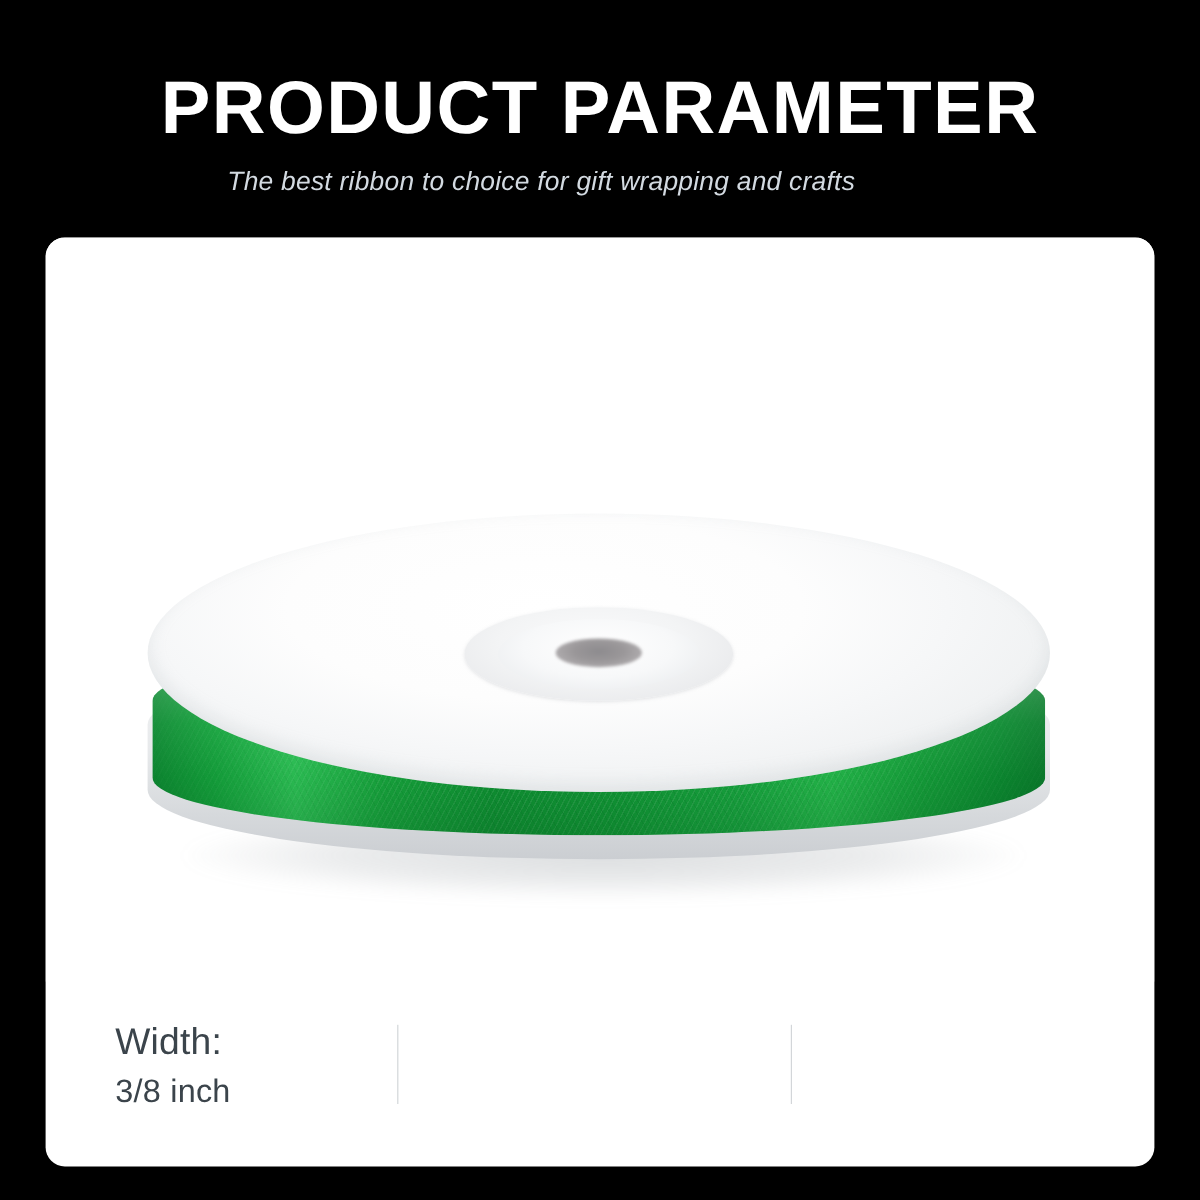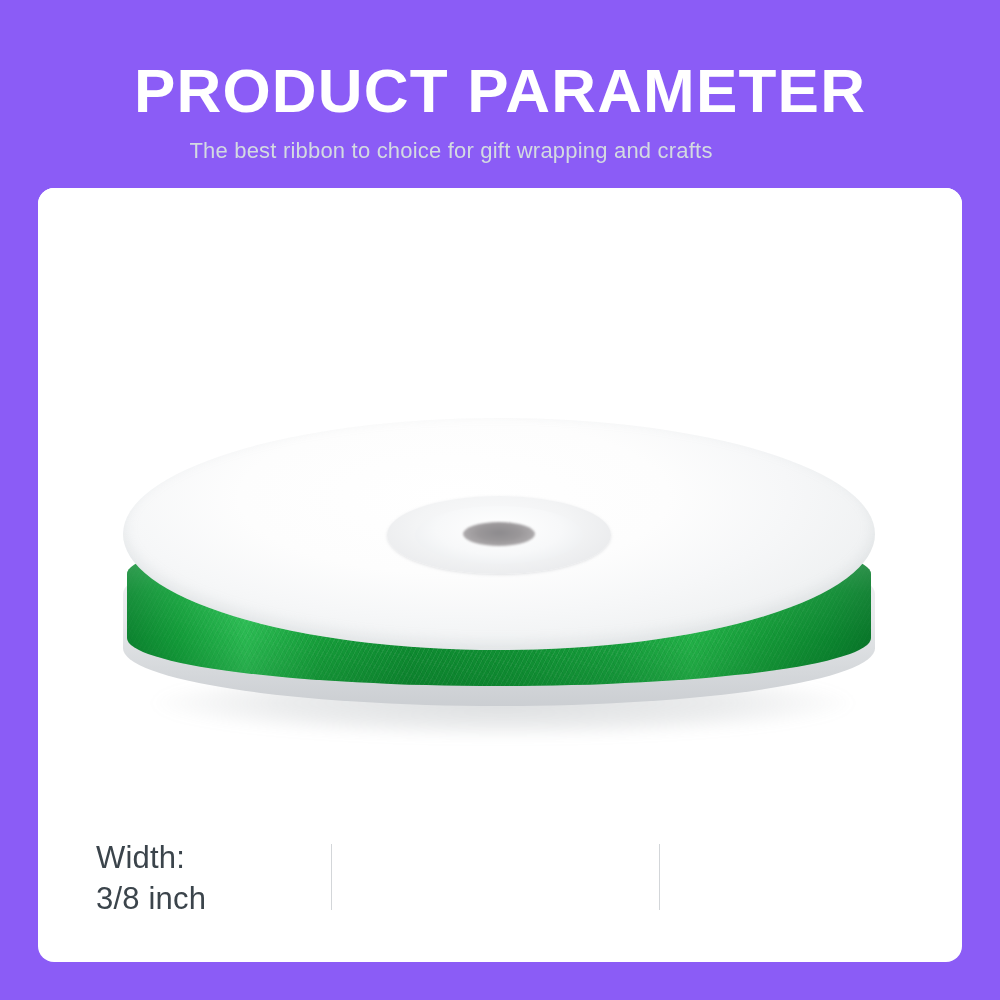--- a/index.html
+++ b/index.html
@@ -14,21 +14,21 @@
   body {
     background: #4a5d6c;
     font-family: "Liberation Sans", sans-serif;
     -webkit-font-smoothing: antialiased;
   }
 
   .page {
     position: relative;
     width: 1000px;
     height: 1000px;
-    background: #8b5cf6;
+    background: #000000;
   }
 
   
   .header {
     position: absolute;
     top: 0;
     left: 0;
     width: 1000px;
     height: 198px;
     text-align: center;
@@ -51,27 +51,28 @@
     position: absolute;
     top: 136px;
     left: 0;
     width: 902px;
     font-size: 22px;
     line-height: 30px;
     font-weight: normal;
     letter-spacing: 0.2px;
     color: #d3dae1;
     white-space: nowrap;
+    font-style: italic;
   }
 
   
   .card {
     position: absolute;
     left: 38px;
-    top: 188px;
+    top: 198px;
     width: 924px;
     height: 774px;
     background: #ffffff;
     border-radius: 16px;
     overflow: hidden;
   }
 
   
   .product-image {
     position: absolute;
@@ -305,21 +306,21 @@
   .param-label {
     font-size: 31px;
     line-height: 40px;
     font-weight: normal;
     color: #3b444b;
     letter-spacing: 0.2px;
     white-space: nowrap;
   }
 
   .param-value {
-    font-size: 31px;
+    font-size: 27px;
     line-height: 42px;
     font-weight: normal;
     color: #3b444b;
     letter-spacing: 0.2px;
     white-space: nowrap;
   }
 
   .divider {
     position: absolute;
     top: 656px;

